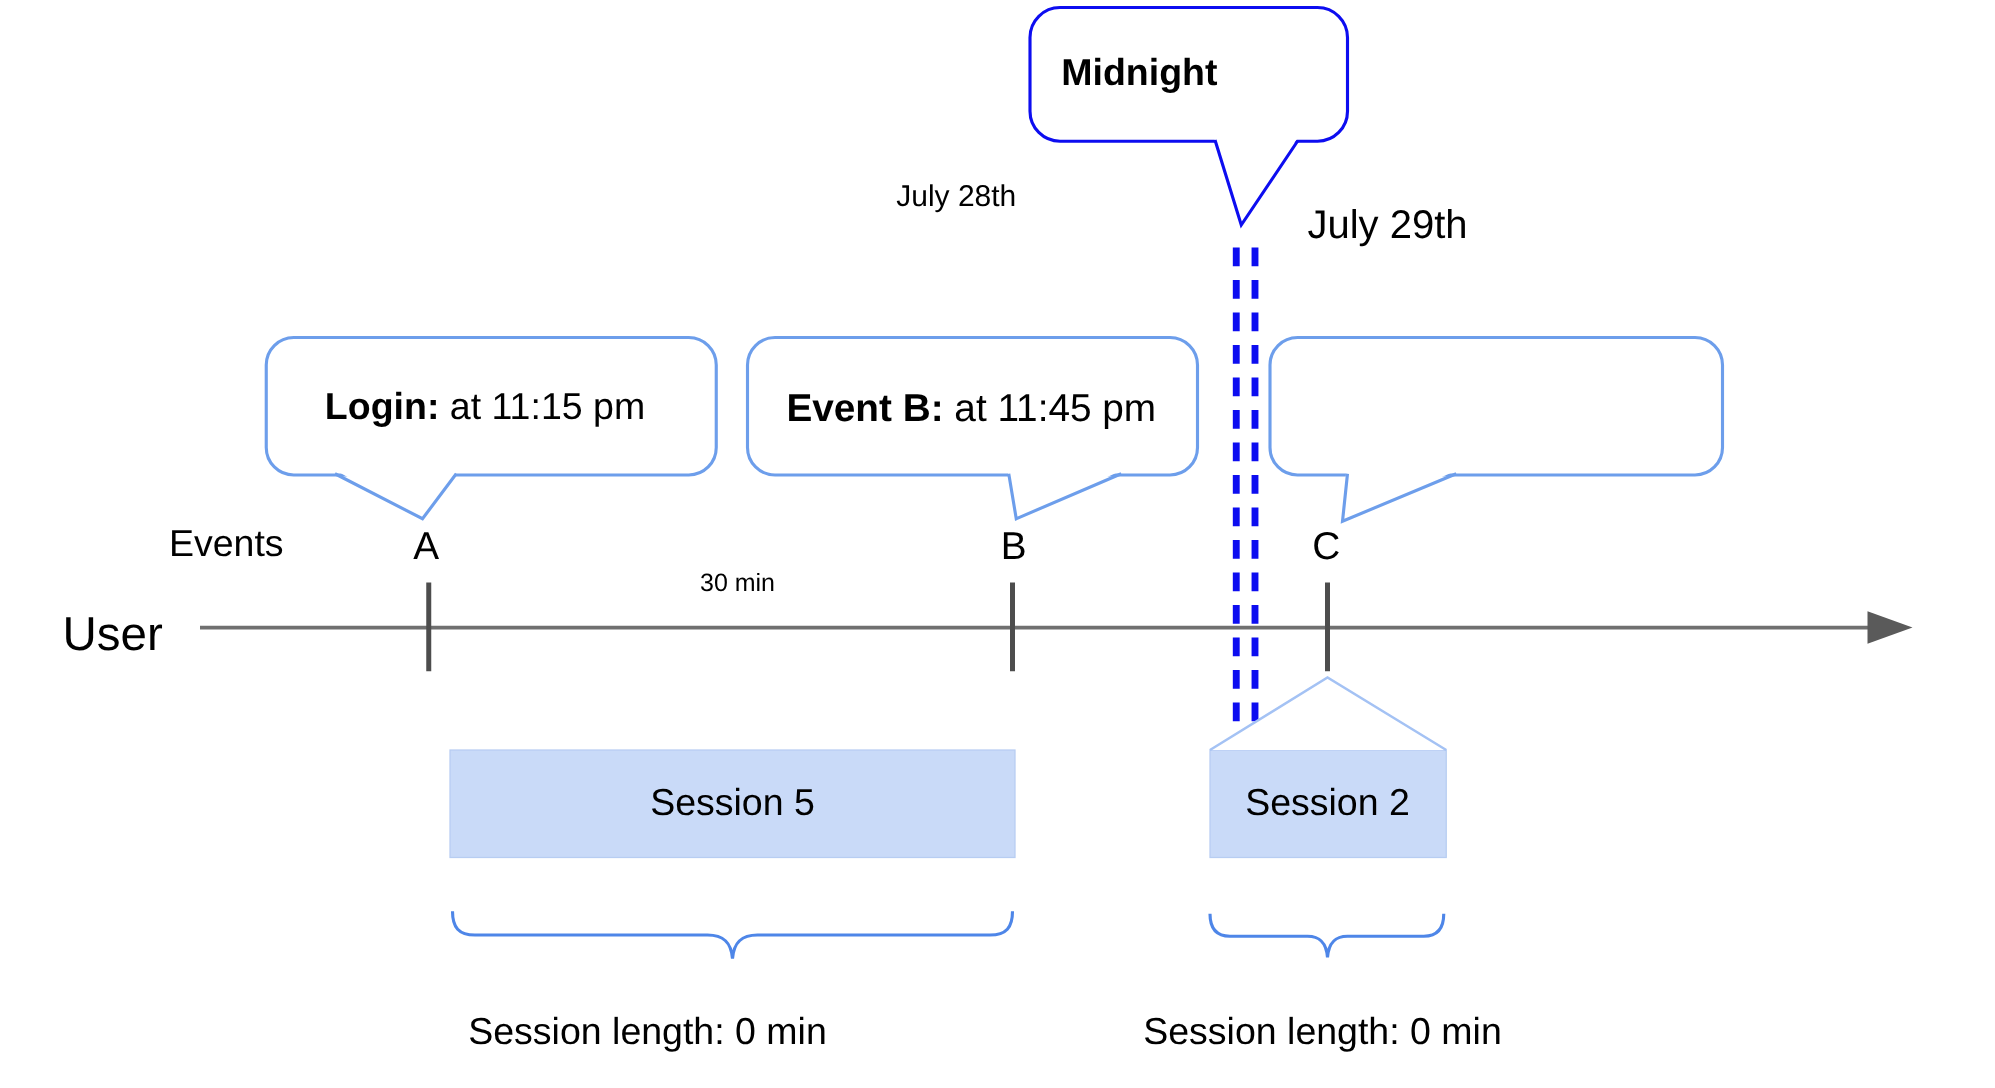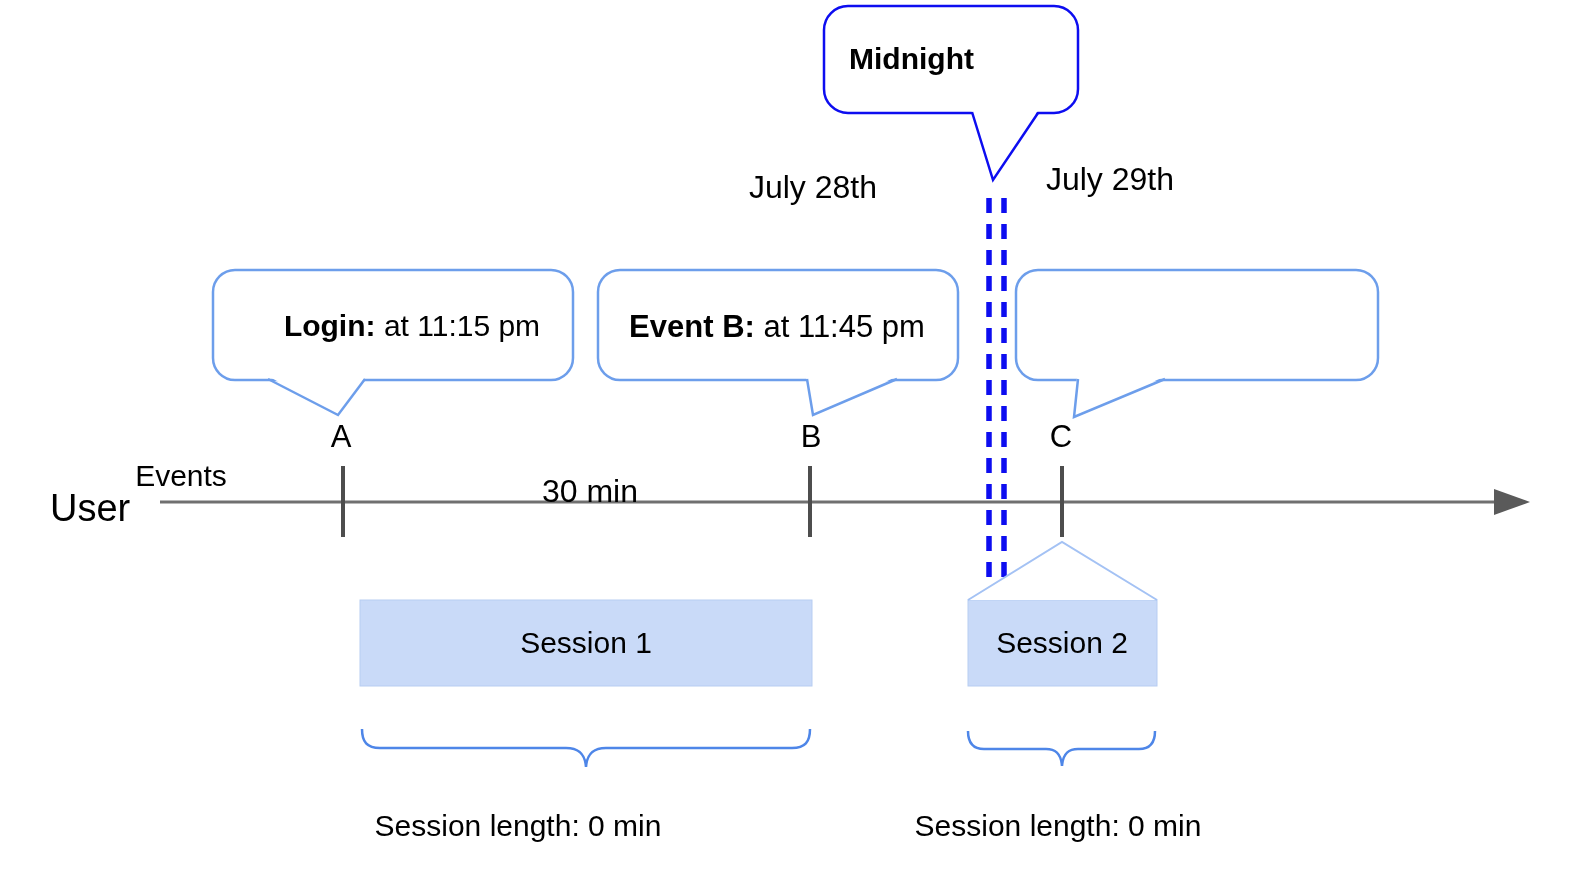--- a/index.html
+++ b/index.html
@@ -59,43 +59,43 @@
     <rect x="1016" y="270" width="362" height="110" rx="22" fill="#ffffff" stroke="#6d9eeb" stroke-width="2.5"></rect>
     <path d="M1077,376 L1074,417 L1166,376 Z" fill="#ffffff" stroke="none"></path>
     <path d="M1078,379 L1074,417 L1165,379" fill="none" stroke="#6d9eeb" stroke-width="2.5"></path>
 
     <path d="M362,729 C362,742 367,748 380,748 L566,748 C578,748 585,753 586,767 C587,753 594,748 606,748 L792,748 C805,748 810,742 810,729" fill="none" stroke="#4e86e8" stroke-width="2.5"></path>
     <path d="M968,731 C968,743 973,749 984,749 L1046,749 C1055,749 1061,753 1062,766 C1063,753 1069,749 1078,749 L1139,749 C1150,749 1155,743 1155,731" fill="none" stroke="#4e86e8" stroke-width="2.5"></path>
   </svg>
 
   <div class="t b" style="left:849px;top:44px;font-size:30px;">Midnight</div>
 
-  <div class="t cx" style="left:765px;top:171px;font-size:32px;margin-left:48px;">July 28th</div>
+  <div class="t cx" style="left:765px;top:146px;font-size:24px;">July 28th</div>
   <div class="t cx" style="left:1110px;top:163px;font-size:32px;">July 29th</div>
 
-  <div class="t cx" style="left:412px;top:311px;font-size:30px;">
+  <div class="t cx" style="left:388px;top:311px;font-size:30px;">
     <span class="b">Login:</span>
     <span>at 11:15 pm</span>
   </div>
 
   <div class="t cx" style="left:777px;top:311px;font-size:31px;">
     <span class="b">Event B:</span>
     <span>at 11:45 pm</span>
   </div>
 
 
-  <div class="t cx" style="left:181px;top:421px;font-size:30px;margin-top:40px;">Events</div>
+  <div class="t cx" style="left:181px;top:421px;font-size:30px;">Events</div>
 
   <div class="t cx" style="left:341px;top:421px;font-size:31px;">A</div>
   <div class="t cx" style="left:811px;top:421px;font-size:31px;">B</div>
   <div class="t cx" style="left:1061px;top:421px;font-size:31px;">C</div>
 
-  <div class="t cx" style="left:590px;top:457px;font-size:32px;margin-top:18px;">30 min</div>
+  <div class="t cx" style="left:590px;top:457px;font-size:20px;">30 min</div>
 
   <div class="t" style="left:50px;top:489px;font-size:38px;">User</div>
 
-  <div class="t cx" style="left:586px;top:628px;font-size:30px;">Session 1</div>
+  <div class="t cx" style="left:586px;top:628px;font-size:30px;">Session 5</div>
   <div class="t cx" style="left:1062px;top:628px;font-size:30px;">Session 2</div>
 
   <div class="t cx" style="left:518px;top:811px;font-size:30px;">Session length: 0 min</div>
   <div class="t cx" style="left:1058px;top:811px;font-size:30px;">Session length: 0 min</div>
 
 </div>
 
 </body></html>

